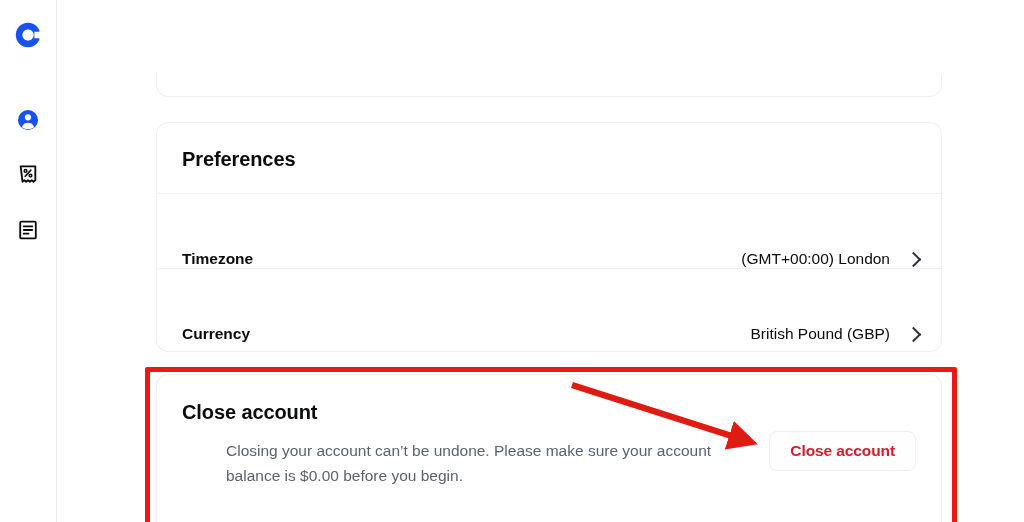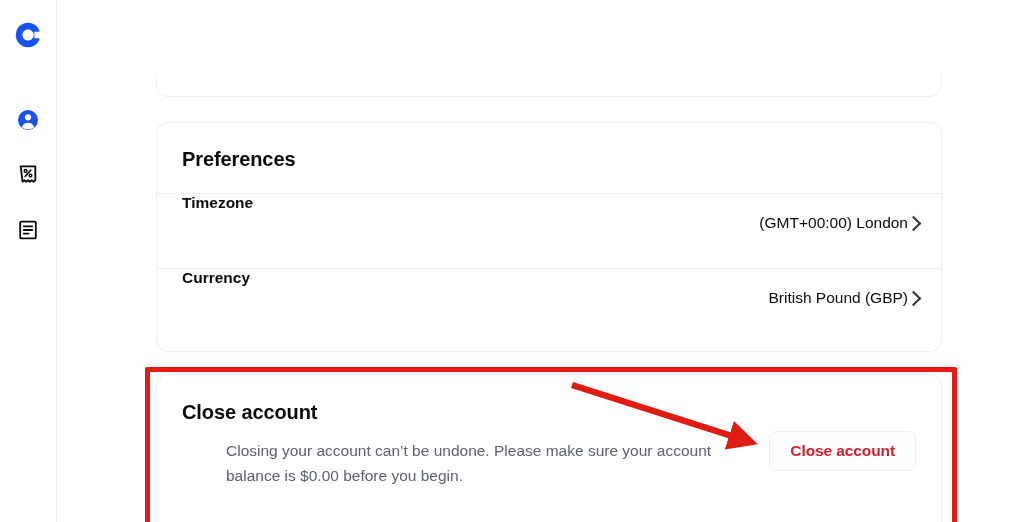--- a/index.html
+++ b/index.html
@@ -140,33 +140,34 @@
     padding: 25px 25px 22px 25px;
     font-size: 20px;
     font-weight: bold;
     color: #0a0b0d;
     letter-spacing: -0.1px;
   }
   .row {
     height: 75px;
     border-top: 1px solid #eceef1;
     display: flex;
-    align-items: flex-start;
+    align-items: flex-end;
     padding: 0 22px 0 25px;
     cursor: pointer;
   }
   .row-label {
     font-size: 15.5px;
     font-weight: bold;
     color: #0a0b0d;
   }
   .row-right {
     margin-left: auto;
     display: flex;
     align-items: center;
+    gap: 18px;
     margin-top: 20px;
   }
   .row-value {
     font-size: 15.5px;
     color: #0a0b0d;
   }
   .chevron {
     width: 11px; height: 11px;
     border-right: 2px solid #32353d;
     border-top: 2px solid #32353d;

